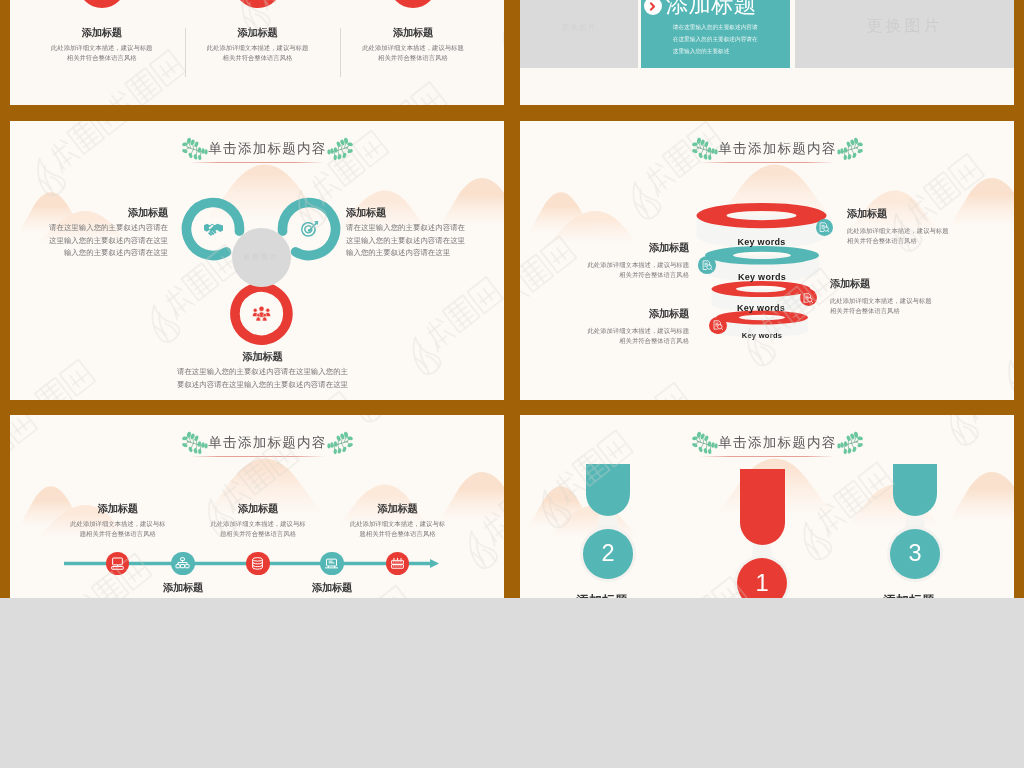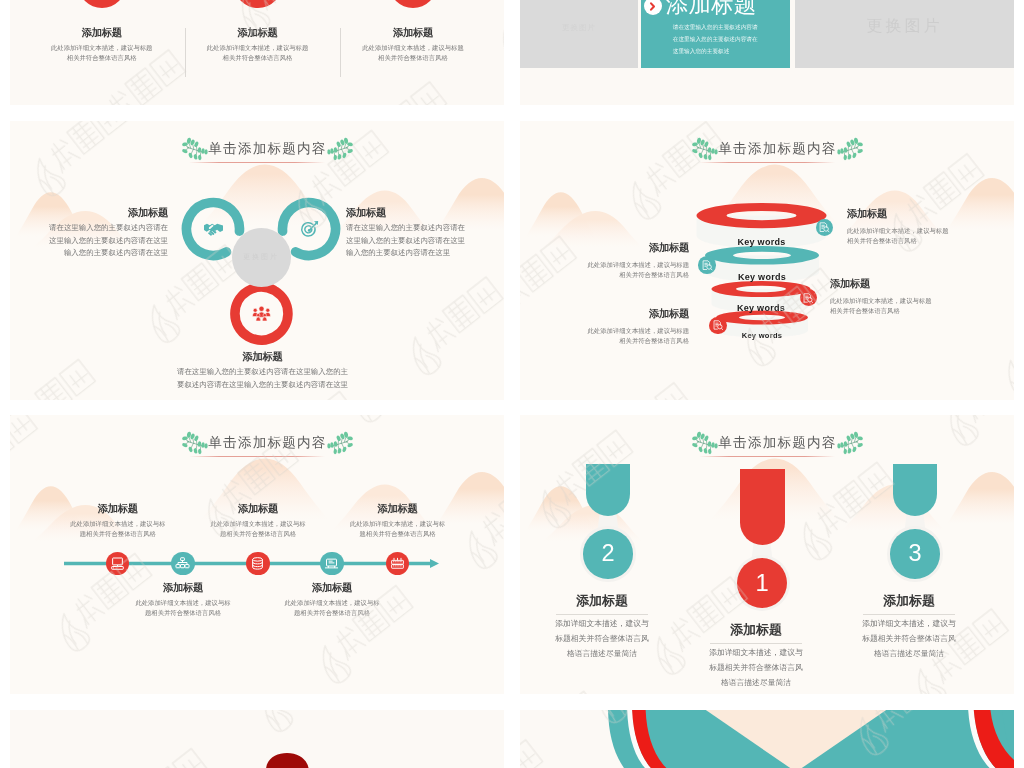--- a/index.html
+++ b/index.html
@@ -1,19 +1,19 @@
 <!DOCTYPE html>
 <html><head>
 <meta charset="utf-8">
 <title>PPT Template Preview</title>
 <style>
 html,body{margin:0;padding:0;}
 body{width:1024px;height:768px;background:#dcdcdc;overflow:hidden;
  font-family:"Liberation Sans","DejaVu Sans",sans-serif;}
-.stage{position:relative;width:1024px;height:768px;overflow:hidden;background:#ffffff}
+.stage{position:relative;width:1024px;height:598px;overflow:hidden;background:#a16207}
 .slide{position:absolute;width:494px;height:279px;background:#fdfaf6;overflow:hidden}
 .c0{left:10px}.c1{left:520px}
 .r0{top:-174px}.r1{top:121px}.r2{top:415px}.r3{top:710px}
 .bg,.wm{position:absolute;left:0;top:0;width:494px;height:279px;pointer-events:none}
 .head{position:absolute;left:0;right:0;top:15px;text-align:center}
 .headrow{display:flex;align-items:center;justify-content:center;padding-left:21px}
 .head .ht{font-size:13.6px;color:#5a5a5a;letter-spacing:1.2px;white-space:nowrap;
   font-weight:400;position:relative;z-index:3}
 .head .ul{width:136px;height:1px;margin:1px auto 0;
   background:linear-gradient(90deg,rgba(222,119,108,0) 0%,rgba(216,112,100,.65) 22%,rgba(216,112,100,.65) 78%,rgba(222,119,108,0) 100%)}

